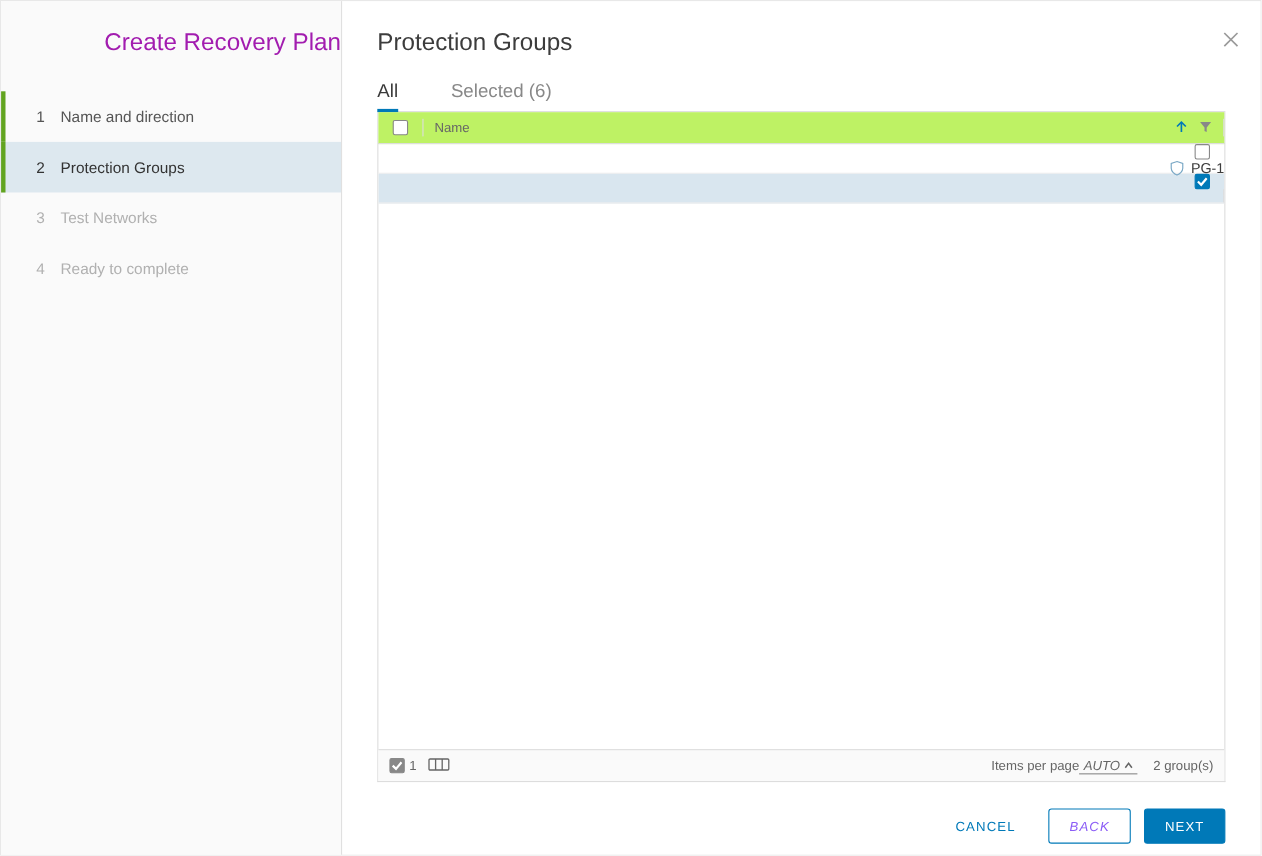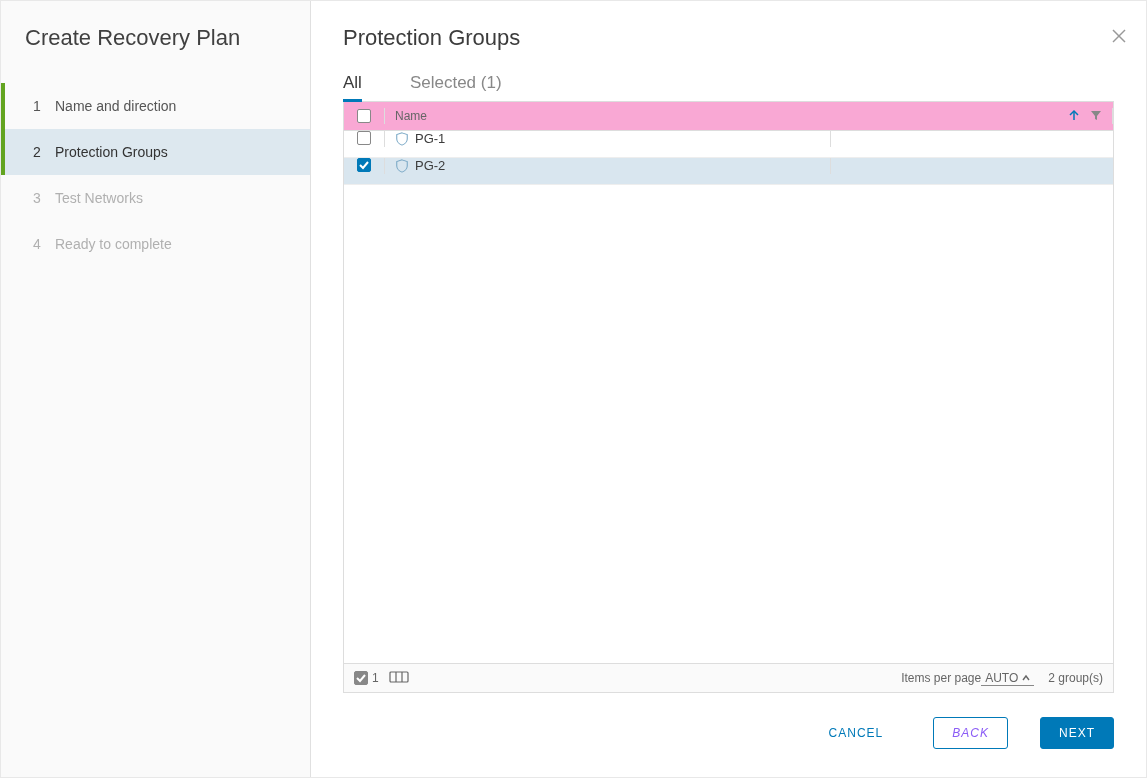--- a/index.html
+++ b/index.html
@@ -1,63 +1,63 @@
 <!DOCTYPE html>
 <html><head>
 <meta charset="utf-8">
 <style>
   html,body{margin:0;padding:0;font-family:"Segoe UI","Helvetica Neue",Arial,sans-serif;font-size:13px;color:#3c3c3c;background:#fff;}
   .app{display:flex;width:1147px;height:778px;position:relative;box-sizing:border-box;border:1px solid #e8e8e8;}
   
   .sidebar{width:310px;background:#fafafa;border-right:1px solid #e0e0e0;box-sizing:border-box;padding-top:18px;}
-  .sidebar-title{font-size:22px;font-weight:400;color:#404040;margin:6px 0 32px 24px;}
+  .sidebar-title{font-size:22px;font-weight:400;color:#a21caf;margin:6px 0 32px 24px;text-align:right;}
   .steps{list-style:none;margin:0;padding:0;}
   .step{display:flex;align-items:center;height:46px;padding-left:28px;border-left:4px solid transparent;box-sizing:border-box;font-size:14px;}
   .step.completed{border-left-color:#62a420;cursor:pointer;color:#555;}
   .step.active{border-left-color:#62a420;background:#dde8ef;color:#333;font-weight:500;}
   .step.disabled{color:#b0b0b0;}
   .step-index{width:22px;text-align:left;}
   
   .main{flex:1;position:relative;padding:22px 32px 0 32px;box-sizing:border-box;display:flex;flex-direction:column;}
   .page-title{font-size:22px;font-weight:400;margin:2px 0 22px 0;}
   .close-btn{position:absolute;top:28px;right:20px;cursor:pointer;color:#999;}
   .close-btn svg{width:14px;height:14px;}
   
   .tabs{display:flex;border-bottom:1px solid #ddd;}
   .tab{padding:0 0 6px 0;margin-right:48px;font-size:17px;color:#888;cursor:pointer;}
   .tab.active{color:#3a3a3a;border-bottom:3px solid #0079b8;margin-bottom:-1px;}
   
   .table-wrap{border:1px solid #ddd;border-top:none;margin-top:0;flex:1;display:flex;flex-direction:column;}
-  .thead{display:flex;align-items:center;height:28px;background:#f9a8d4;border-bottom:1px solid #ddd;font-size:12px;color:#666;}
+  .thead{display:flex;align-items:center;height:28px;background:#bef264;border-bottom:1px solid #ddd;font-size:12px;color:#666;}
   .col-check{width:40px;display:flex;justify-content:center;align-items:center;}
   .divider{width:1px;height:16px;background:#ddd;}
   .col-name{flex:1;min-width:0;display:flex;align-items:center;padding-left:10px;position:relative;}
   .col-name .sort{position:absolute;right:32px;color:#0079b8;}
   .col-name .filter{position:absolute;right:10px;color:#888;}
   .col-desc{width:270px;display:flex;align-items:center;padding-left:12px;position:relative;}
   .col-desc .filter{position:absolute;right:10px;color:#888;}
   .tbody{flex:1;overflow:auto;}
-  .row{display:flex;align-items:flex-start;height:26px;border-bottom:1px solid #eee;font-size:13px;}
+  .row{display:flex;align-items:flex-end;height:26px;border-bottom:1px solid #eee;font-size:13px;flex-direction:column;}
   .row.selected{background:#d9e6ef;}
   .shield-icon{display:inline-flex;margin-right:6px;color:#78a7c5;}
   .shield-icon svg{width:14px;height:14px;}
   .cbx{width:14px;height:14px;border:1px solid #888;border-radius:2px;display:inline-flex;align-items:center;justify-content:center;box-sizing:border-box;background:#fff;}
   .cbx.checked{background:#0079b8;border-color:#0079b8;color:#fff;}
   .cbx svg{width:10px;height:10px;}
   
   .tfoot{height:28px;border-top:1px solid #ddd;background:#fafafa;display:flex;align-items:center;padding:0 10px;font-size:12px;color:#666;}
   .tfoot .count-badge{display:inline-flex;align-items:center;margin-right:10px;}
   .tfoot .count-badge .cbx{width:14px;height:14px;background:#888;border-color:#888;color:#fff;margin-right:4px;}
   .tfoot .col-icon svg{width:20px;height:12px;}
   .tfoot .spacer{flex:1;}
   .tfoot .ipp{margin-right:0;}
-  .tfoot .ipp-val{border-bottom:1px solid #888;padding:0 4px;margin-right:14px;display:inline-flex;align-items:flex-start;}
+  .tfoot .ipp-val{border-bottom:1px solid #888;padding:0 4px;margin-right:14px;display:inline-flex;align-items:flex-start;font-style:italic;}
   .tfoot .ipp-val svg{width:8px;height:8px;margin-left:4px;}
   
-  .actions{display:flex;justify-content:flex-end;align-items:flex-start;padding:24px 0 28px 0;gap:32px;}
+  .actions{display:flex;justify-content:flex-end;align-items:flex-start;padding:24px 0 10px 0;gap:12px;}
   .btn{height:32px;padding:0 18px;font-size:12px;letter-spacing:1px;border-radius:3px;cursor:pointer;display:inline-flex;align-items:center;justify-content:center;box-sizing:border-box;}
   .btn.link{background:none;border:none;color:#0079b8;}
   .btn.outline{background:#fff;border:1px solid #0079b8;color:#8b5cf6;font-style:italic;}
   .btn.primary{background:#0079b8;border:1px solid #0079b8;color:#fff;}
 </style>
 </head>
 <body>
 
 <div class="app">
 
@@ -90,21 +90,21 @@
             <line x1="1" y1="1" x2="13" y2="13"></line>
             <line x1="13" y1="1" x2="1" y2="13"></line>
           </svg>
       </span>
     </div>
 
     <h2 class="page-title">Protection Groups</h2>
 
     <div class="tabs">
       <div class="tab active">All</div>
-      <div class="tab">Selected (1)</div>
+      <div class="tab">Selected (6)</div>
     </div>
 
     <div class="table-wrap">
       <div class="thead">
         <div class="col-check">
           <span class="cbx"></span>
         </div>
         <div class="divider"></div>
         <div class="col-name">
           <span>Name</span>
@@ -145,28 +145,20 @@
 
         <div class="row selected">
           <div class="col-check">
             <span class="cbx checked">
               <svg viewBox="0 0 10 10" fill="none" stroke="currentColor" stroke-width="2">
                   <polyline points="1,5 4,8 9,2"></polyline>
                 </svg>
             </span>
           </div>
           <div class="divider"></div>
-          <div class="col-name">
-            <span class="shield-icon">
-              <svg viewBox="0 0 16 16" fill="none" stroke="currentColor" stroke-width="1.2">
-                  <path d="M8 1 L14 3 V8 C14 11 11 14 8 15 C5 14 2 11 2 8 V3 Z"></path>
-                </svg>
-            </span>
-            <span>PG-2</span>
-          </div>
           <div class="divider"></div>
           <div class="col-desc">
             <span></span>
           </div>
         </div>
       </div>
 
       <div class="tfoot">
         <span class="count-badge">
           <span class="cbx">

